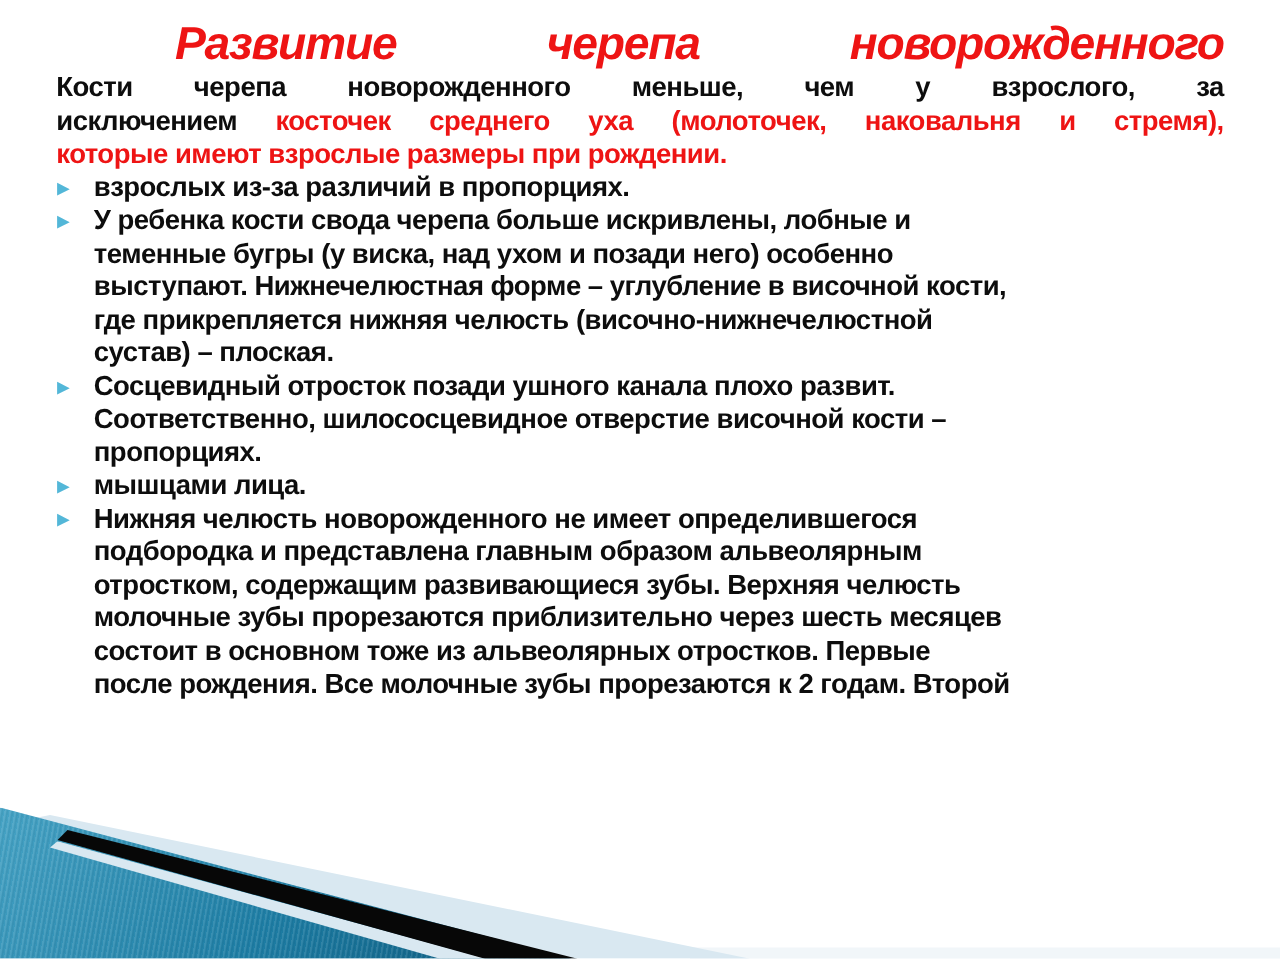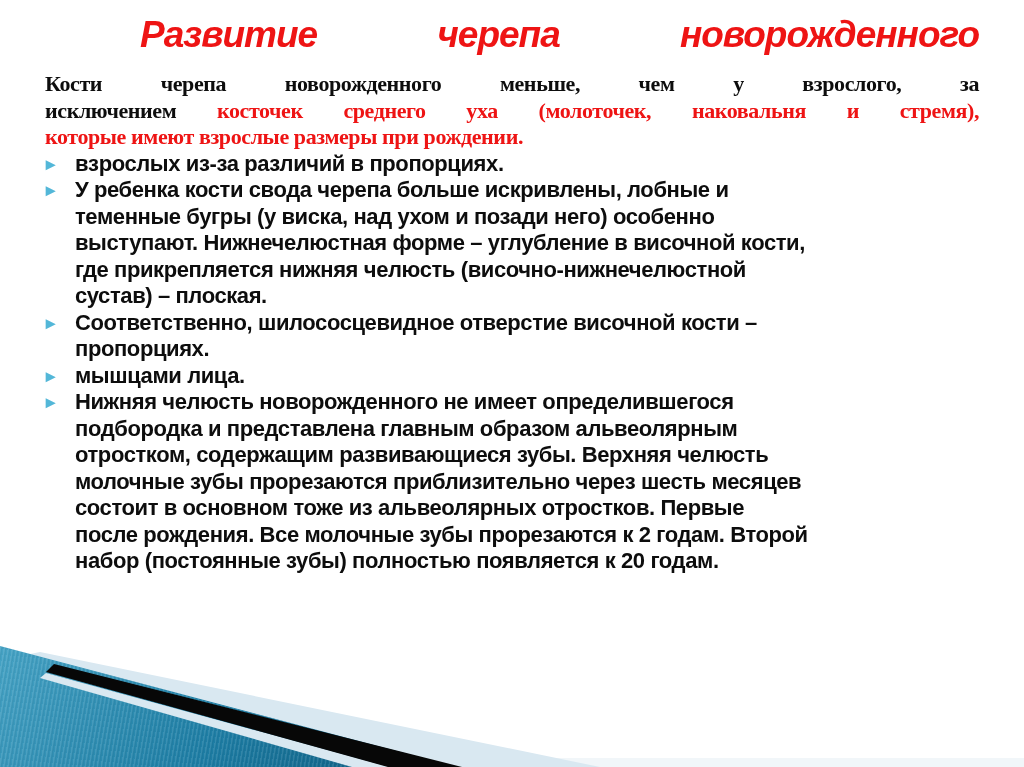--- a/index.html
+++ b/index.html
@@ -31,21 +31,21 @@
     font-style: italic;
   }
 
   .intro, .bullets {
     font-size: 22px;
     line-height: 26.5px;
     font-weight: bold;
     letter-spacing: -0.4px;
     color: var(--text_black);
   }
-  .intro { margin-top: 15px; font-family: Liberation Serif, serif; }
+  .intro { margin-top: 1px; }
 
   .line { min-height: 26.5px; }
   .just { text-align: justify; text-align-last: justify; }
 
   .seg-body   { color: var(--text_black); }
   .seg-accent { color: var(--accent_red); }
 
   .bullet { position: relative; padding-left: 30px; }
   .marker {
     position: absolute;
@@ -114,40 +114,40 @@
           <div class="line">У ребенка кости свода черепа больше искривлены, лобные и</div>
           <div class="line">теменные бугры (у виска, над ухом и позади него) особенно</div>
           <div class="line">выступают. Нижнечелюстная форме – углубление в височной кости,</div>
           <div class="line">где прикрепляется нижняя челюсть (височно-нижнечелюстной</div>
           <div class="line">сустав) – плоская.</div>
         </div>
       </div>
       <div class="bullet">
         <span class="marker">▸</span>
         <div>
+          <div class="line">Сосцевидный отросток позади ушного канала плохо развит.</div>
           <div class="line">Соответственно, шилососцевидное отверстие височной кости –</div>
           <div class="line">пропорциях.</div>
         </div>
       </div>
       <div class="bullet">
         <span class="marker">▸</span>
         <div>
           <div class="line">мышцами лица.</div>
         </div>
       </div>
       <div class="bullet">
         <span class="marker">▸</span>
         <div>
           <div class="line">Нижняя челюсть новорожденного не имеет определившегося</div>
           <div class="line">подбородка и представлена главным образом альвеолярным</div>
           <div class="line">отростком, содержащим развивающиеся зубы. Верхняя челюсть</div>
           <div class="line">молочные зубы прорезаются приблизительно через шесть месяцев</div>
           <div class="line">состоит в основном тоже из альвеолярных отростков. Первые</div>
           <div class="line">после рождения. Все молочные зубы прорезаются к 2 годам. Второй</div>
-          <div class="line">набор (постоянные зубы) полностью появляется к 20 годам.</div>
         </div>
       </div>
     </div>
 </div>
 
 <div class="decoration">
   <div class="bottom-strip"></div>
   <div class="pale-tri"></div>
   <div class="teal-tri"></div>
   <div class="pale-sliver"></div>

